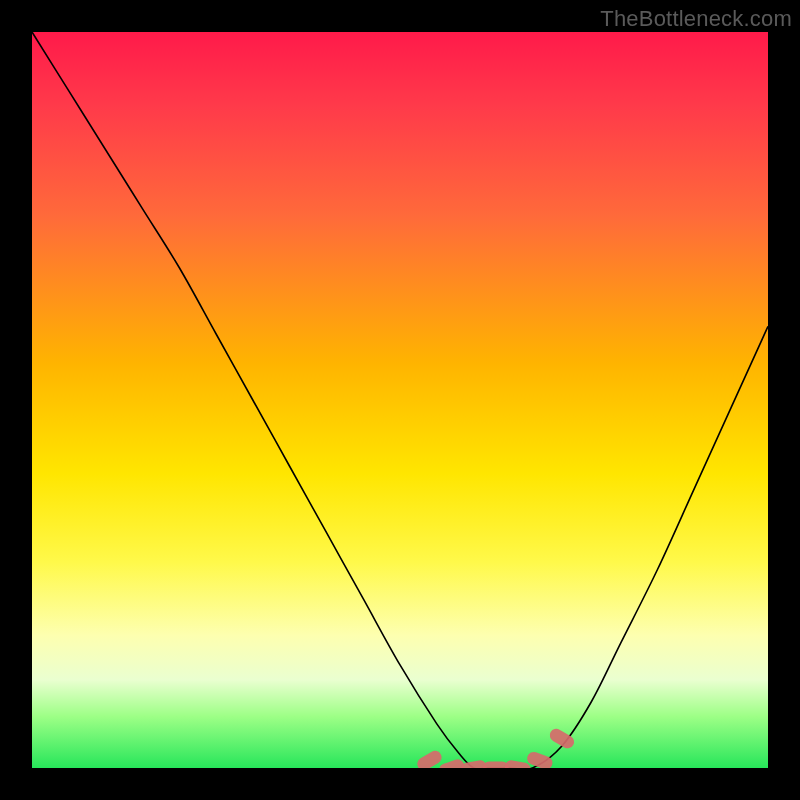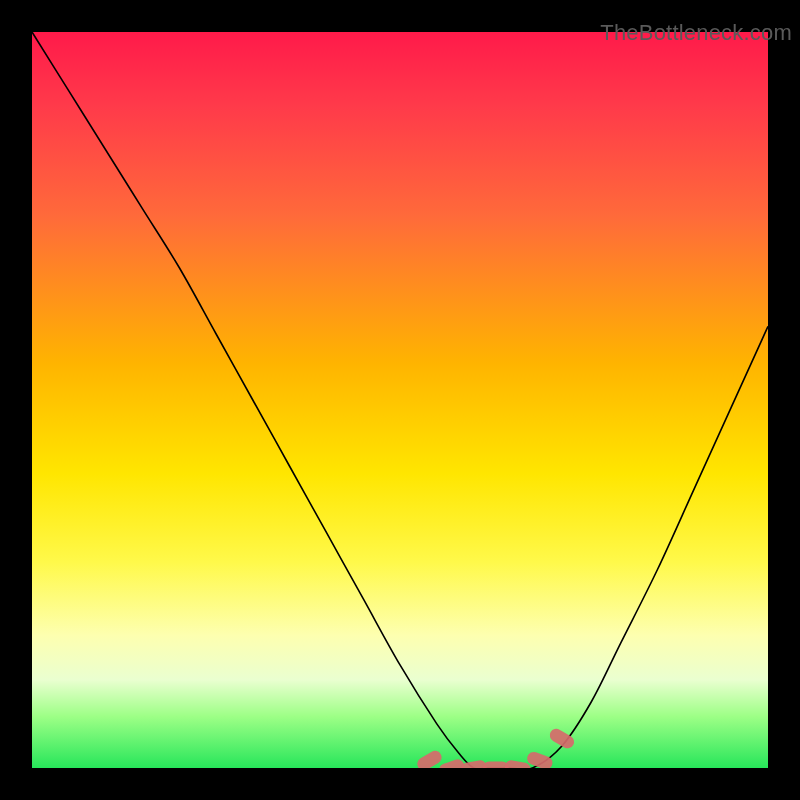--- a/index.html
+++ b/index.html
@@ -17,21 +17,21 @@
       #ffb400 45%,
       #ffe600 60%,
       #fff94a 72%,
       #fdffb0 82%,
       #eaffd0 88%,
       #9dff86 93%,
       #27e65a 100%);
   }
   .watermark {
     position: absolute;
-    top: 20px;
+    top: 6px;
     right: 8px;
     color: #5a5a5a;
     font-size: 22px;
     font-weight: 500;
     letter-spacing: 0.2px;
   }
   svg.curve {
     position: absolute;
     left: 0; top: 0;
     width: 100%;

